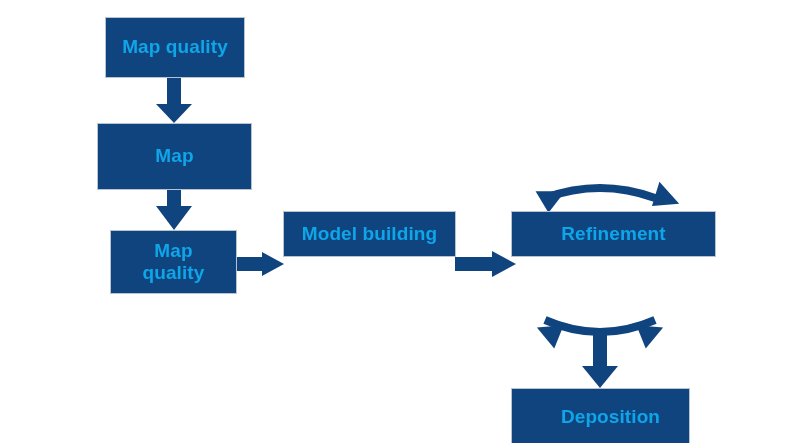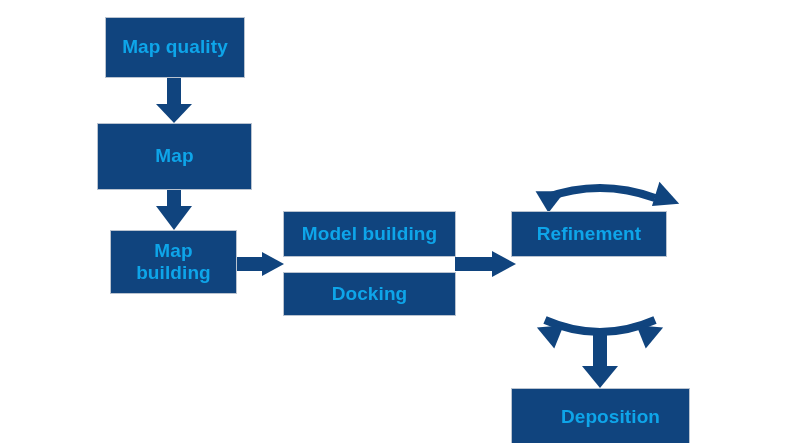--- a/index.html
+++ b/index.html
@@ -96,33 +96,30 @@
 
   <div class="node" style="left:97px; top:123px; width:155px; height:67px;">
     <div>
       <span>Map</span>
     </div>
   </div>
 
   <div class="node" style="left:110px; top:230px; width:127px; height:64px;">
     <div>
       <span>Map</span>
-      <span>building</span>
+      <span>quality</span>
     </div>
   </div>
 
   <div class="node" style="left:283px; top:211px; width:173px; height:46px;">
     <span>Model building</span>
   </div>
 
-  <div class="node" style="left:283px; top:272px; width:173px; height:44px;">
-    <span>Docking</span>
-  </div>
 
-  <div class="node" style="left:511px; top:211px; width:156px; height:46px;">
+  <div class="node" style="left:511px; top:211px; width:205px; height:46px;">
     <span>Refinement</span>
   </div>
 
 
   <div class="node" style="left:511px; top:388px; width:179px; height:58px;padding-left:20px;">
     <span>Deposition</span>
   </div>
 
 </div>
 

